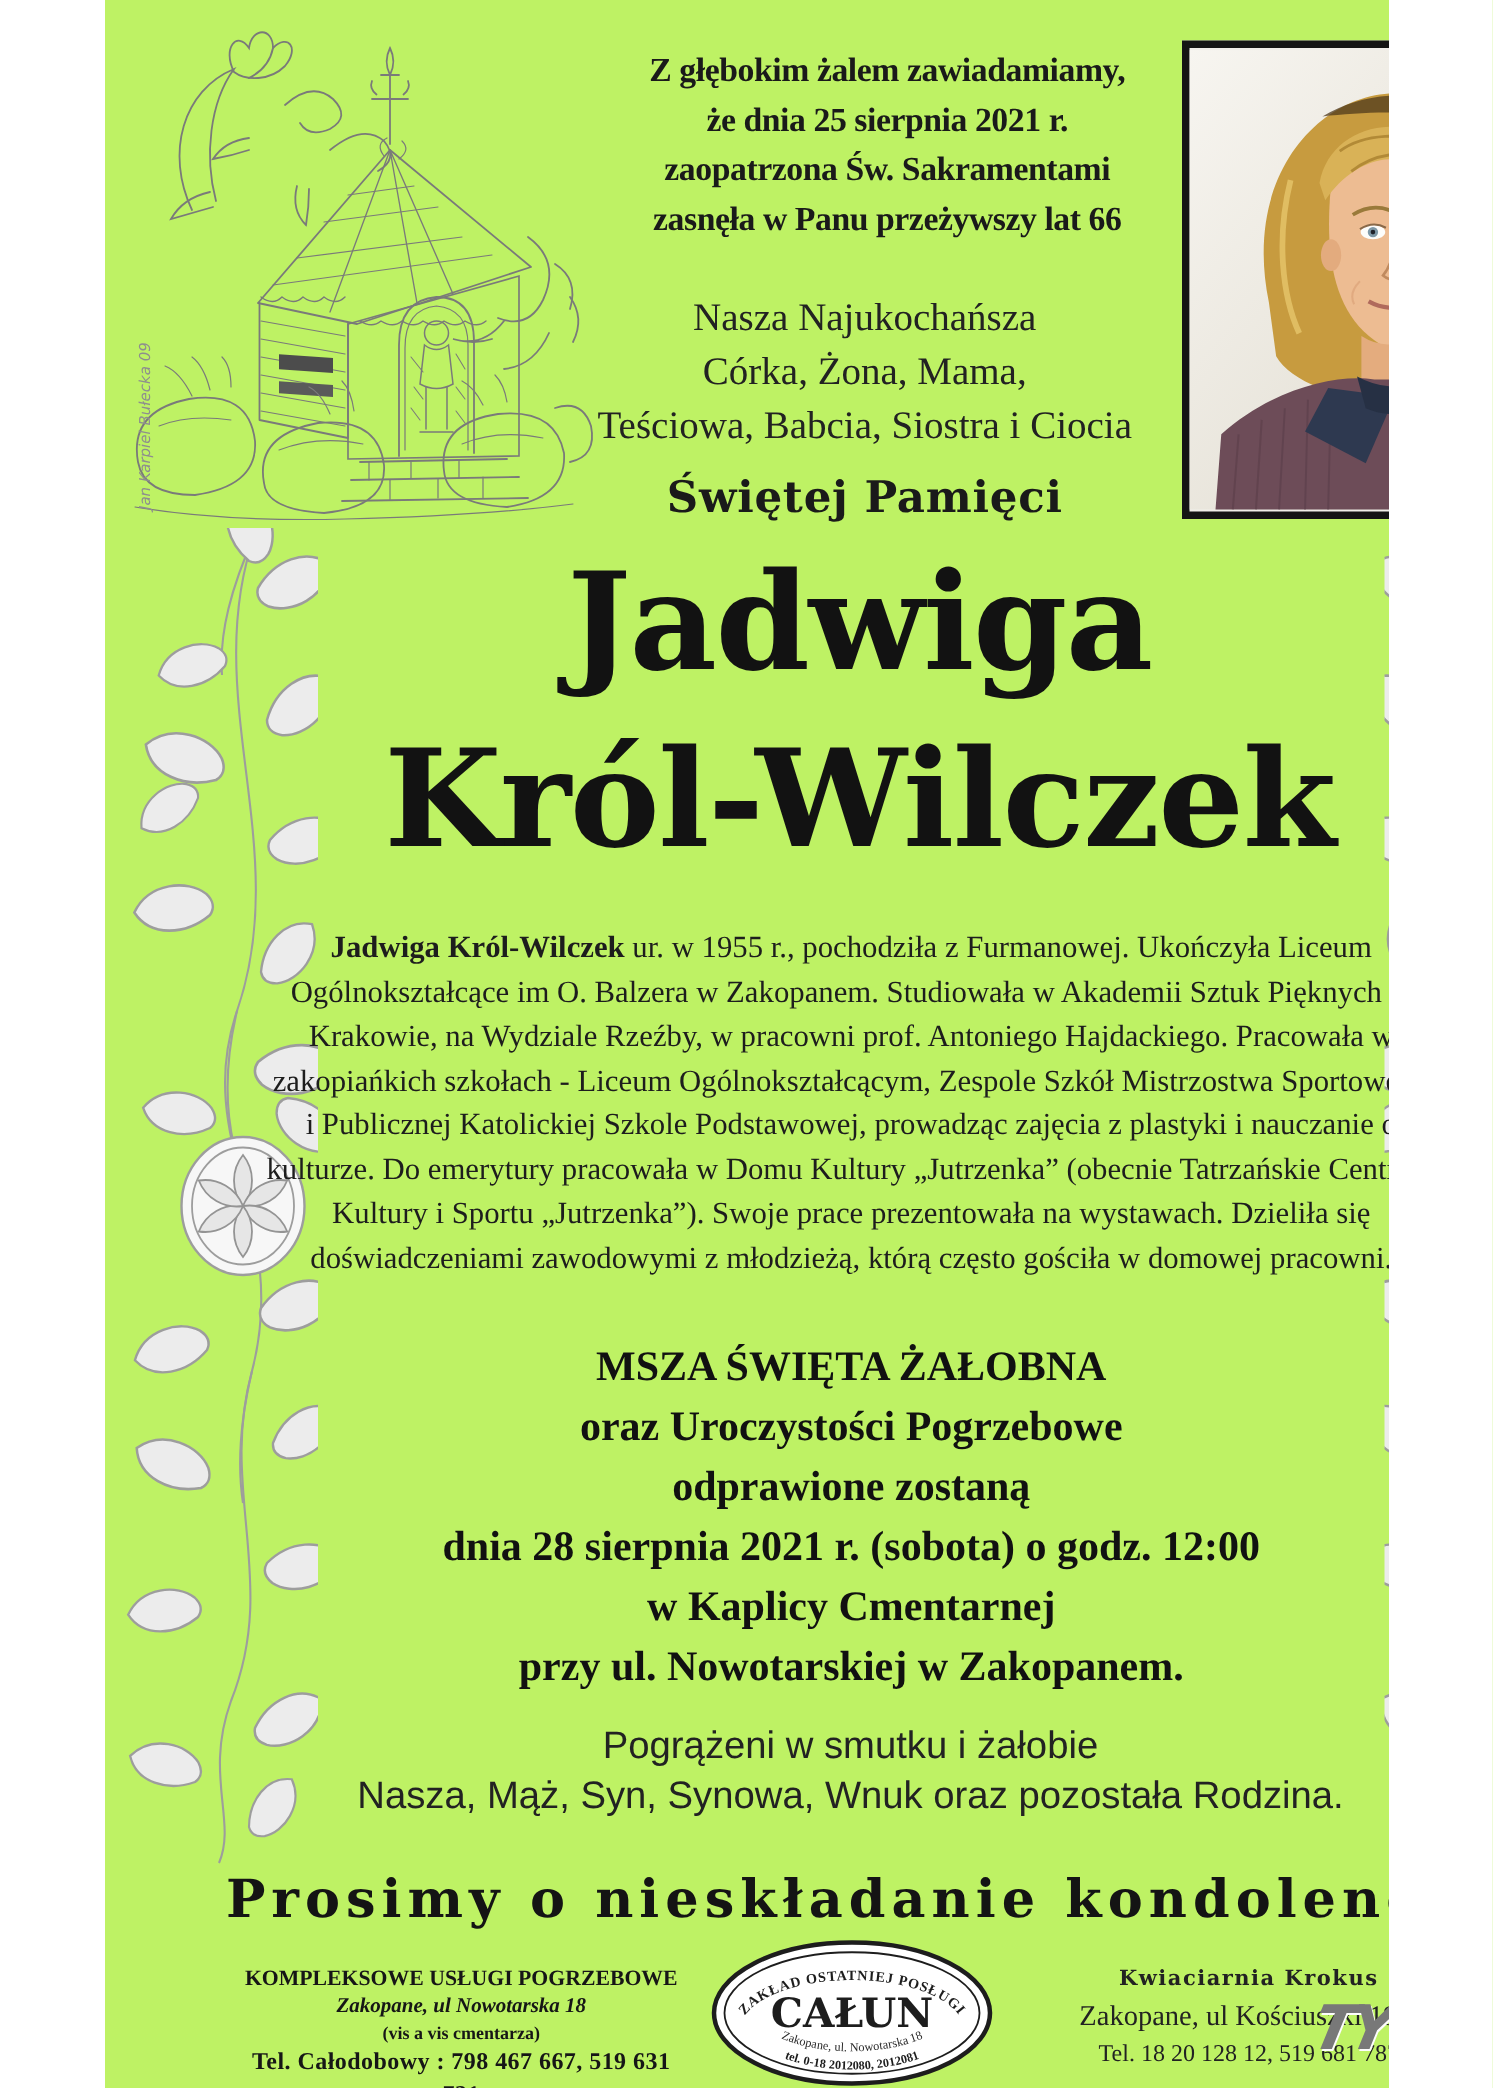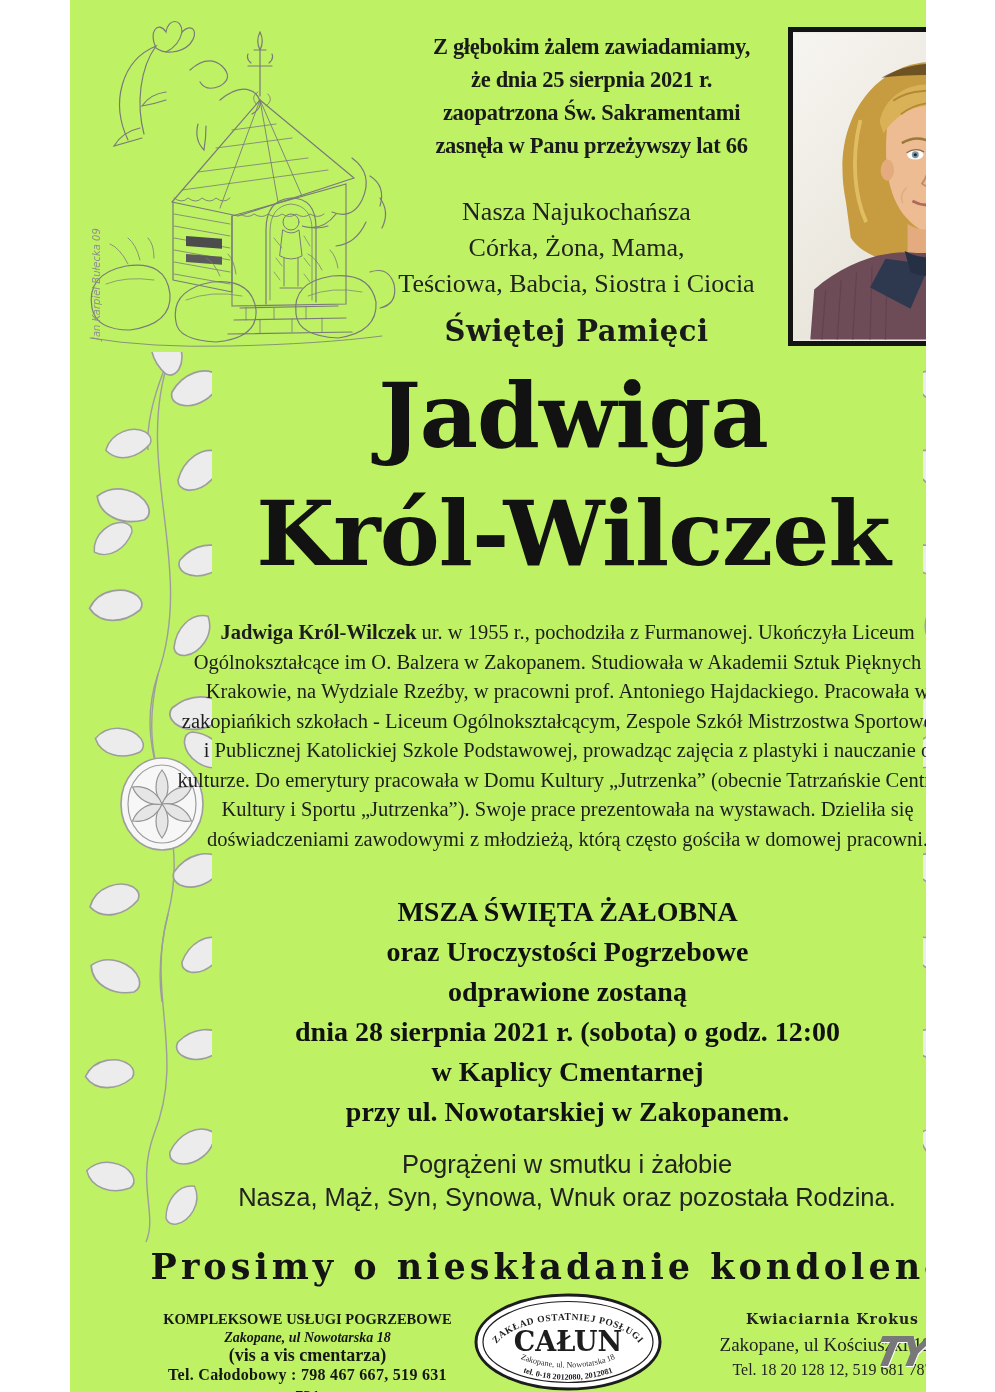--- a/index.html
+++ b/index.html
@@ -68,21 +68,21 @@
     font-size:35px; letter-spacing:4px; color:#141414;
   }
 
   
   .foot-left {
     position:absolute; left:88px; top:1310px; width:300px; text-align:center;
     font-weight:bold; color:#161616;
   }
   .foot-left .l1 { font-size:14.5px; line-height:19px; }
   .foot-left .l2 { font-size:14px;  line-height:18px;font-style:italic; }
-  .foot-left .l3 { font-size:18px; line-height:17px; }
+  .foot-left .l3 { font-size:12px; line-height:17px; }
   .foot-left .l4 { font-size:16px; line-height:22px; letter-spacing:0.3px; }
 
   .calun { position:absolute; left:402px; top:1292px; width:192px; height:100px; }
 
   .foot-right {
     position:absolute; left:608px; top:1306px; width:310px; text-align:center;
     color:#222;
   }
   .foot-right .fname { font-family:"DejaVu Serif", serif; font-weight:bold; font-size:14px; line-height:26px; letter-spacing:1px; }
   .foot-right .faddr { font-size:19px; line-height:25px; }

